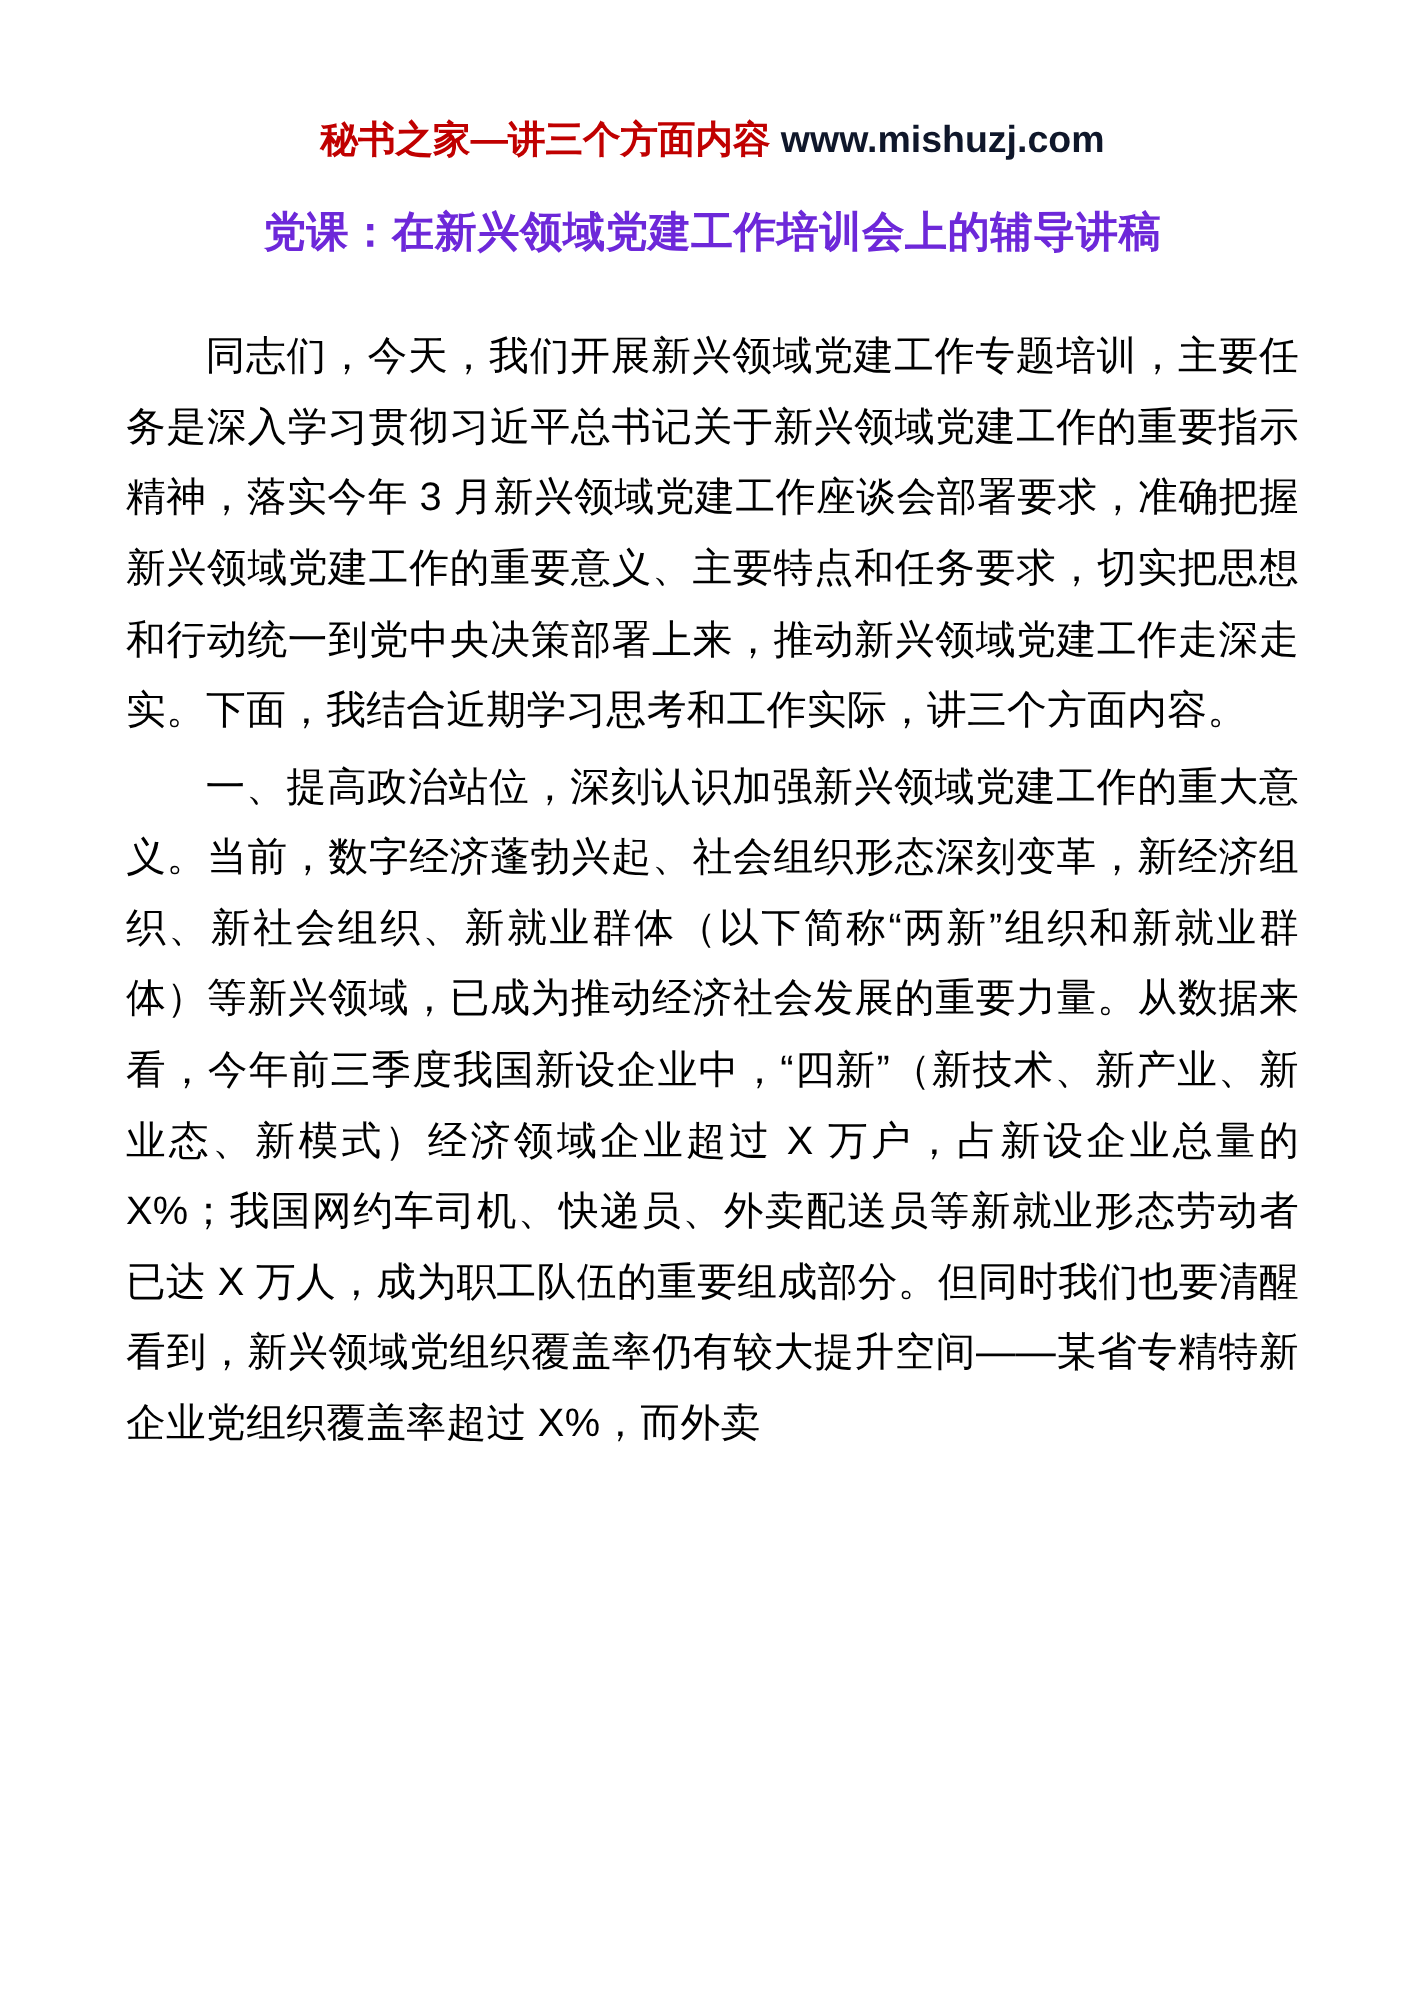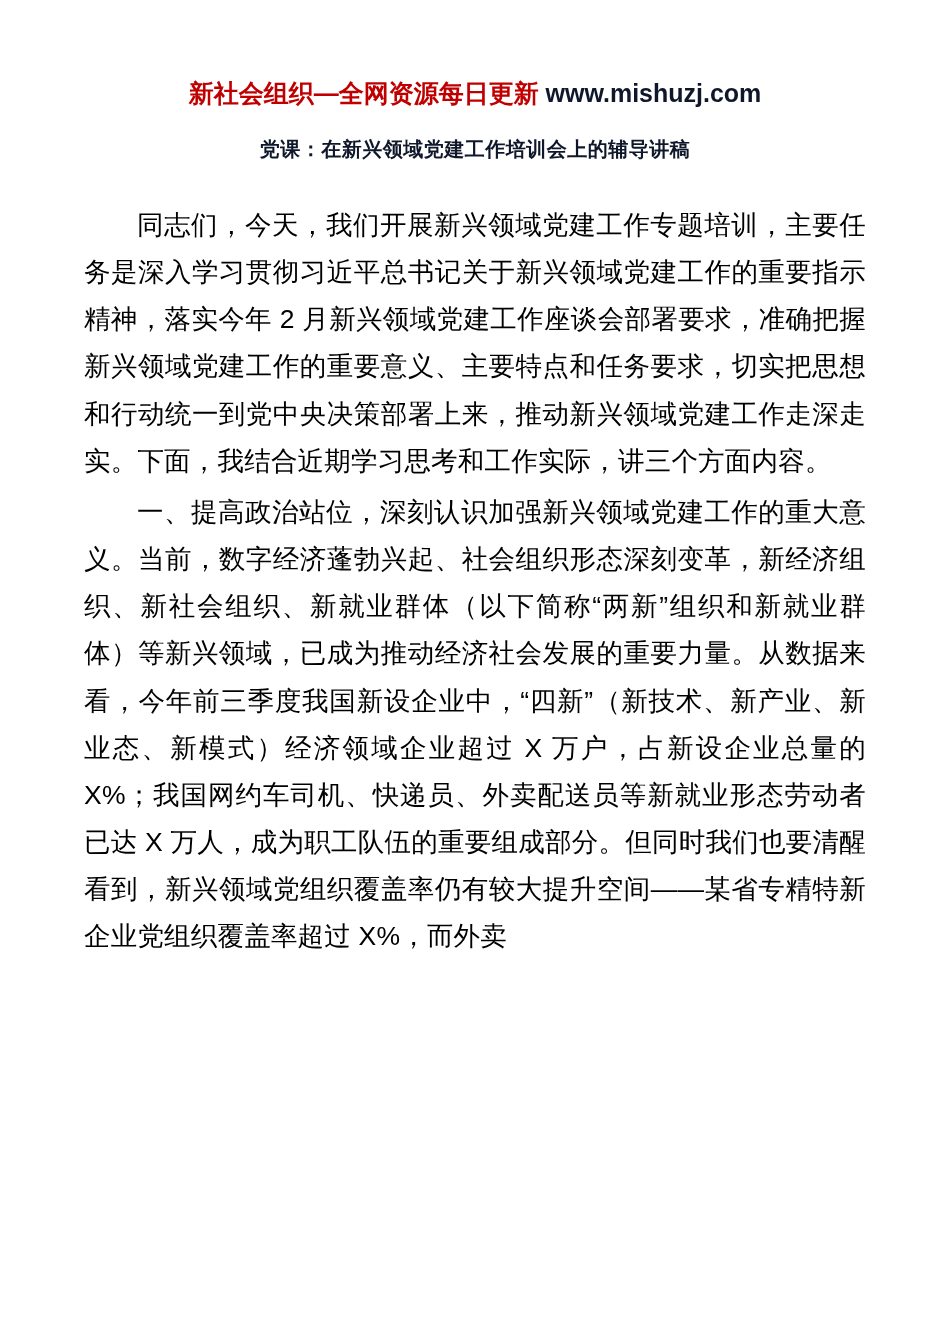--- a/index.html
+++ b/index.html
@@ -33,44 +33,44 @@
     color: #c00000;
   }
   .watermark .tagline {
     color: #c00000;
   }
   .watermark .site {
     color: #0f172a;
   }
   .doc-title {
     text-align: center;
-    font-size: 20px;
+    font-size: 28px;
     font-weight: bold;
     line-height: 1.5;
     letter-spacing: 0.5px;
     margin: 0 18px 38px 18px;
-    color: #0f172a;
+    color: #6d28d9;
   }
   .para {
     font-size: 26.5px;
     line-height: 1.78;
     text-align: justify;
     text-justify: inter-ideograph;
     text-indent: 2em;
     margin: 0 0 4px 0;
     letter-spacing: 0.2px;
   }
 </style>
 </head>
 <body>
 
 <div class="page">
 
   <div class="watermark">
-    <span class="brand">新社会组织</span><span class="tagline">—全网资源每日更新 </span><span class="site">www.mishuzj.com</span>
+    <span class="brand">秘书之家</span><span class="tagline">—讲三个方面内容 </span><span class="site">www.mishuzj.com</span>
   </div>
 
   <h1 class="doc-title">党课：在新兴领域党建工作培训会上的辅导讲稿</h1>
 
-  <p class="para">同志们，今天，我们开展新兴领域党建工作专题培训，主要任务是深入学习贯彻习近平总书记关于新兴领域党建工作的重要指示精神，落实今年 2 月新兴领域党建工作座谈会部署要求，准确把握新兴领域党建工作的重要意义、主要特点和任务要求，切实把思想和行动统一到党中央决策部署上来，推动新兴领域党建工作走深走实。下面，我结合近期学习思考和工作实际，讲三个方面内容。</p>
+  <p class="para">同志们，今天，我们开展新兴领域党建工作专题培训，主要任务是深入学习贯彻习近平总书记关于新兴领域党建工作的重要指示精神，落实今年 3 月新兴领域党建工作座谈会部署要求，准确把握新兴领域党建工作的重要意义、主要特点和任务要求，切实把思想和行动统一到党中央决策部署上来，推动新兴领域党建工作走深走实。下面，我结合近期学习思考和工作实际，讲三个方面内容。</p>
   <p class="para">一、提高政治站位，深刻认识加强新兴领域党建工作的重大意义。当前，数字经济蓬勃兴起、社会组织形态深刻变革，新经济组织、新社会组织、新就业群体（以下简称“两新”组织和新就业群体）等新兴领域，已成为推动经济社会发展的重要力量。从数据来看，今年前三季度我国新设企业中，“四新”（新技术、新产业、新业态、新模式）经济领域企业超过 X 万户，占新设企业总量的 X%；我国网约车司机、快递员、外卖配送员等新就业形态劳动者已达 X 万人，成为职工队伍的重要组成部分。但同时我们也要清醒看到，新兴领域党组织覆盖率仍有较大提升空间——某省专精特新企业党组织覆盖率超过 X%，而外卖</p>
 
 </div>
 
 </body></html>

